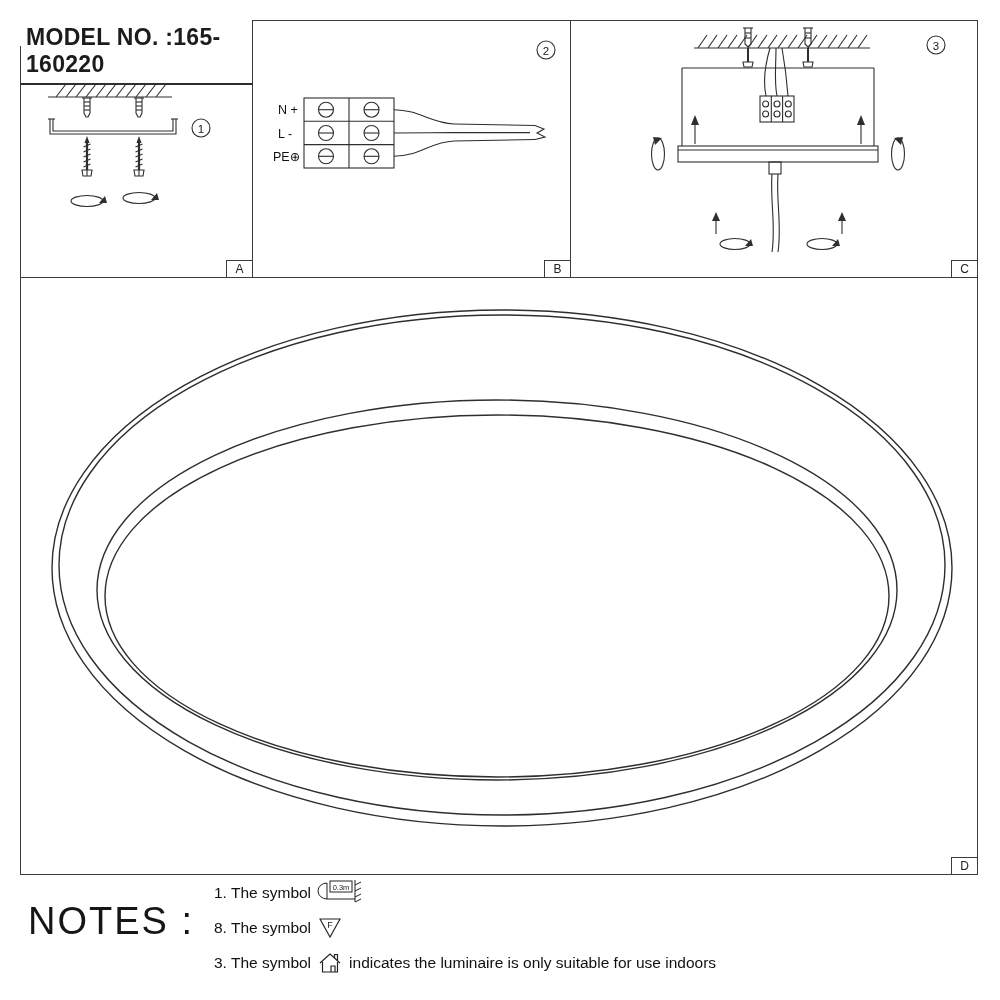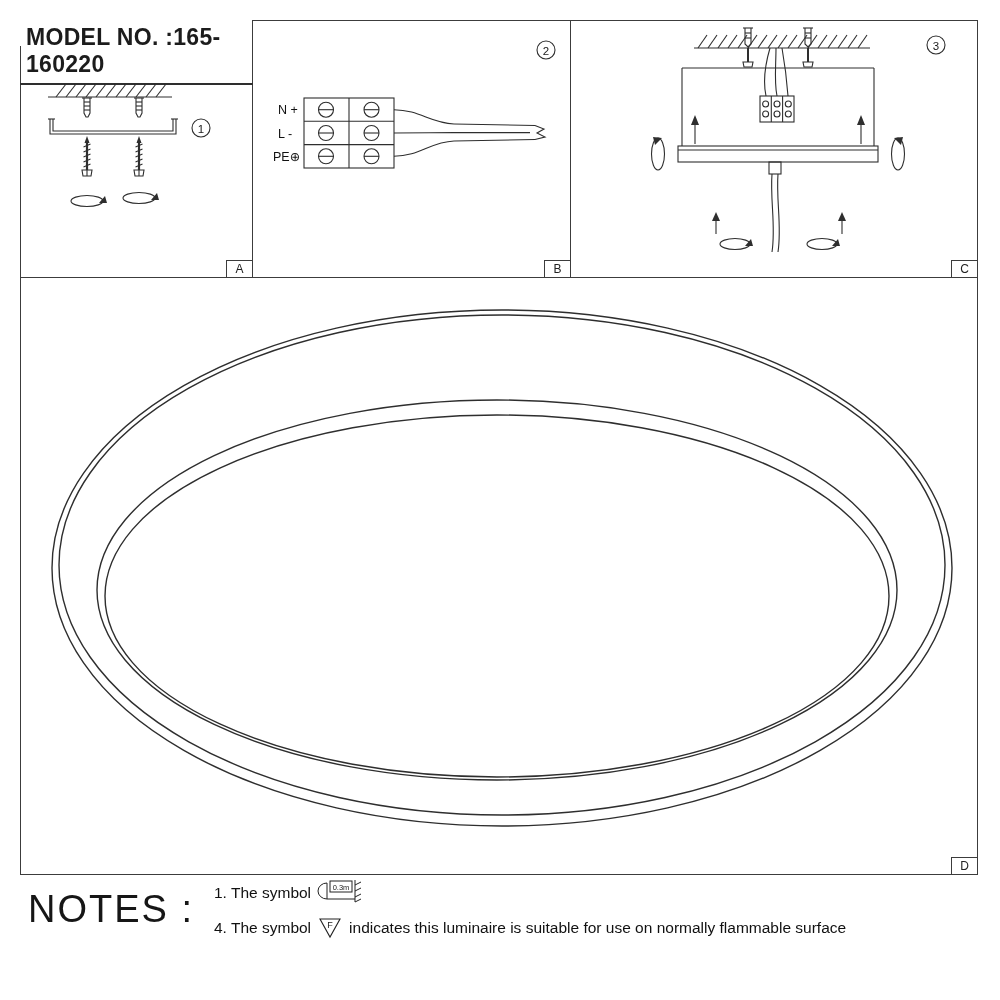--- a/index.html
+++ b/index.html
@@ -6,21 +6,21 @@
   body { background: #fff; font-family: "Liberation Sans", "DejaVu Sans", sans-serif; }
   .sheet { position: relative; width: 1000px; height: 1000px; background: #fff; color: #1a1a1a; overflow: hidden; }
   .bline { position: absolute; background: #3c3c3c; }
   .corner { position: absolute; width: 26px; height: 17px; border-left: 1px solid #3c3c3c; border-top: 1px solid #3c3c3c;
             display: flex; align-items: center; justify-content: center; font-size: 12px; color: #222; background: #fff; }
   .model { position: absolute; left: 20px; top: 22px; width: 233px; padding: 2px 0 5px 6px;
            font-size: 23px; font-weight: bold; letter-spacing: .3px; color: #1c1c1c; border-bottom: 2px solid #2e2e2e; }
   .panel { position: absolute; }
   svg text { font-family: "Liberation Sans", "DejaVu Sans", sans-serif; }
   .notes { position: absolute; left: 0; top: 878px; width: 1000px; height: 122px; }
-  .notes-title { position: absolute; left: 28px; top: 10px; font-size: 38px; letter-spacing: 2px; color: #161616; }
+  .notes-title { position: absolute; left: 28px; top: 22px; font-size: 38px; letter-spacing: 2px; color: #161616; }
   .note-line { position: absolute; left: 214px; height: 26px; display: flex; align-items: center; gap: 6px;
                font-size: 15.5px; color: #111; white-space: nowrap; }
   .nl1 { top: 2px; } .nl2 { top: 37px; } .nl3 { top: 72px; }
   .note-icon { flex: 0 0 auto; }
 </style>
 </head>
 <body>
 
 <div class="sheet">
 
@@ -270,23 +270,34 @@
           <line x1="38" y1="5" x2="44" y2="2"></line>
           <line x1="38" y1="11" x2="44" y2="8"></line>
           <line x1="38" y1="17" x2="44" y2="14"></line>
           <line x1="38" y1="22" x2="44" y2="19"></line>
         </g>
         <text x="24" y="9.5" font-size="7.5" text-anchor="middle" fill="#222">0.3m</text>
       </svg>
     </div>
 
     <div class="note-line nl2">
-      <span>4. The symbol</span>
+      <span>8. The symbol</span>
       <svg class="note-icon" width="26" height="24" viewBox="0 0 26 24">
         <polygon points="3,3 23,3 13,21" fill="none" stroke="#222" stroke-width="1.1"></polygon>
         <text x="13" y="11.5" font-size="9" text-anchor="middle" fill="#222">F</text>
       </svg>
-      <span>indicates this luminaire is suitable for use on normally flammable surface</span>
     </div>
 
+    <div class="note-line nl3">
+      <span>3. The symbol</span>
+      <svg class="note-icon" width="26" height="24" viewBox="0 0 26 24">
+        <g fill="none" stroke="#222" stroke-width="1.2">
+          <path d="M3,12 L13,3 L23,12"></path>
+          <path d="M17.5,7 L17.5,3.5 L20.5,3.5 L20.5,9.5"></path>
+          <path d="M5.5,11 L5.5,21 L20.5,21 L20.5,11"></path>
+          <path d="M14,21 L14,15 L18,15 L18,21"></path>
+        </g>
+      </svg>
+      <span>indicates the luminaire is only suitable for use indoors</span>
+    </div>
   </div>
 
 </div>
 
 </body></html>

